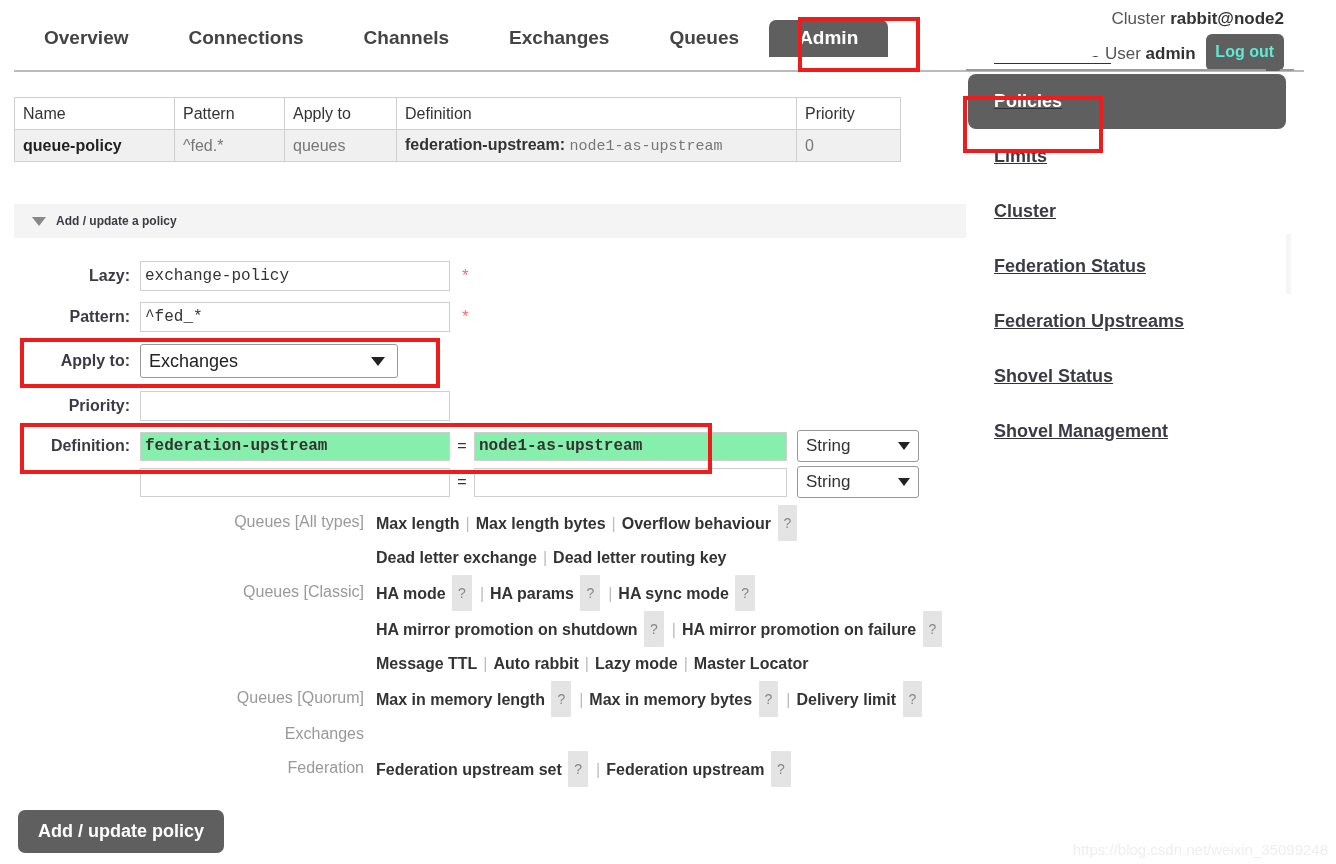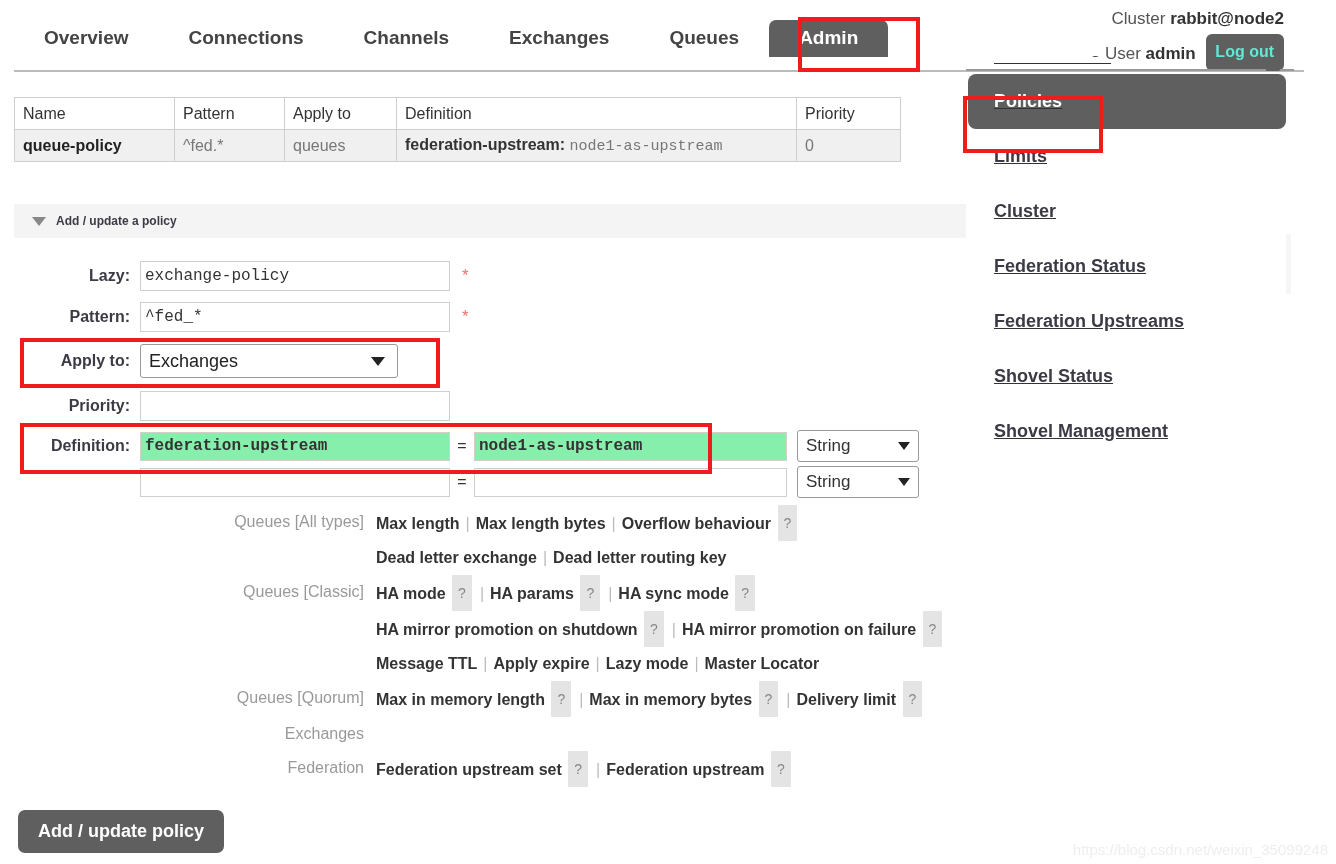--- a/index.html
+++ b/index.html
@@ -349,21 +349,21 @@
       <div class="hrow">
         <div class="hcat">Queues [Classic]</div>
         <div class="hlinks"><span>HA mode</span> <span class="qmark">?</span><span class="sep">|</span><span>HA params</span> <span class="qmark">?</span><span class="sep">|</span><span>HA sync mode</span> <span class="qmark">?</span></div>
       </div>
       <div class="hrow">
         <div class="hcat"></div>
         <div class="hlinks"><span>HA mirror promotion on shutdown</span> <span class="qmark">?</span><span class="sep">|</span><span>HA mirror promotion on failure</span> <span class="qmark">?</span></div>
       </div>
       <div class="hrow">
         <div class="hcat"></div>
-        <div class="hlinks"><span>Message TTL</span><span class="sep">|</span><span>Apply expire</span><span class="sep">|</span><span>Lazy mode</span><span class="sep">|</span><span>Master Locator</span></div>
+        <div class="hlinks"><span>Message TTL</span><span class="sep">|</span><span>Auto rabbit</span><span class="sep">|</span><span>Lazy mode</span><span class="sep">|</span><span>Master Locator</span></div>
       </div>
       <div class="hrow">
         <div class="hcat">Queues [Quorum]</div>
         <div class="hlinks"><span>Max in memory length</span> <span class="qmark">?</span><span class="sep">|</span><span>Max in memory bytes</span> <span class="qmark">?</span><span class="sep">|</span><span>Delivery limit</span> <span class="qmark">?</span></div>
       </div>
       <div class="hrow">
         <div class="hcat">Exchanges</div>
       </div>
       <div class="hrow">
         <div class="hcat">Federation</div>

